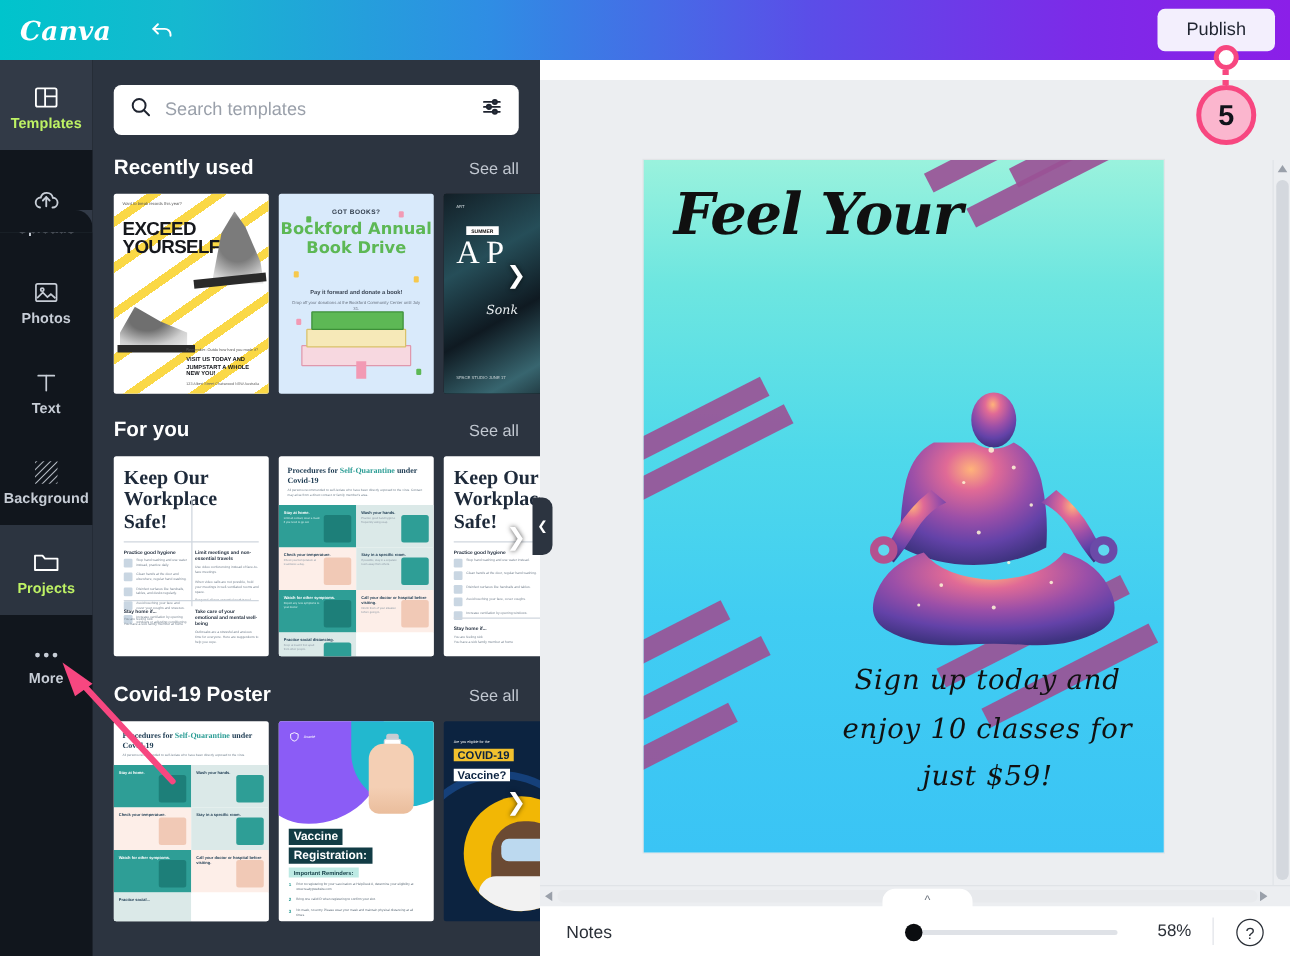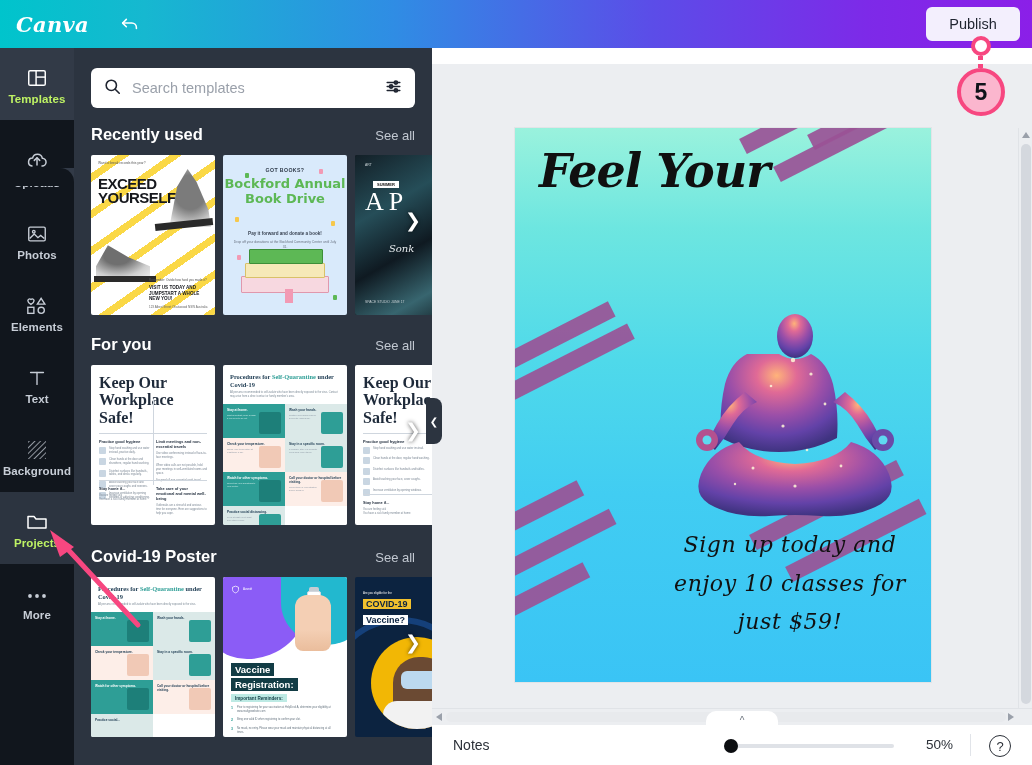--- a/index.html
+++ b/index.html
@@ -329,31 +329,20 @@
       <span class="rail-ico">
         <svg width="22" height="22" viewBox="0 0 24 24" fill="none" stroke="#c7cdd6" stroke-width="1.5">
           <rect x="3" y="4.5" width="18" height="15" rx="1.5"></rect>
             <circle cx="8.5" cy="9.5" r="1.4"></circle>
           <path d="M4 17l5-5 4 4 3-2.5 4 3.5"></path>
         </svg>
       </span>
       <span class="rl">Photos</span>
     </div>
 
-    <div class="rail-item">
-      <span class="rail-ico">
-        <svg width="24" height="22" viewBox="0 0 26 24" fill="none" stroke="#c7cdd6" stroke-width="1.5">
-          <path d="M3 6.2a2 2 0 0 1 3.4-1.4A2 2 0 0 1 9.8 6.2c0 1.8-3.4 4-3.4 4S3 8 3 6.2z"></path>
-          <path d="M17.5 3.6 21.6 10h-8.2z"></path>
-          <rect x="3" y="13.4" width="6.6" height="6.6"></rect>
-          <circle cx="17.6" cy="16.7" r="3.4"></circle>
-        </svg>
-      </span>
-      <span class="rl">Elements</span>
-    </div>
 
     <div class="rail-item">
       <span class="rail-ico">
         <svg width="22" height="22" viewBox="0 0 24 24" fill="none" stroke="#c7cdd6" stroke-width="1.5" stroke-linecap="round">
           <path d="M5 6h14"></path>
             <path d="M12 6v13"></path>
         </svg>
       </span>
       <span class="rl">Text</span>
     </div>
@@ -808,20 +797,20 @@
   <div id="notes-tab">
     <span>^</span>
   </div>
 
   <div id="bottom">
     <span id="notes-label">Notes</span>
     <div id="zoom-wrap">
       <div id="zoom-track"></div>
       <div id="zoom-knob"></div>
     </div>
-    <span id="zoom-pct">50%</span>
+    <span id="zoom-pct">58%</span>
     <div id="bottom-divider"></div>
     <div id="help-btn">
       <span>?</span>
     </div>
   </div>
 
 </div>
 
 </body></html>

